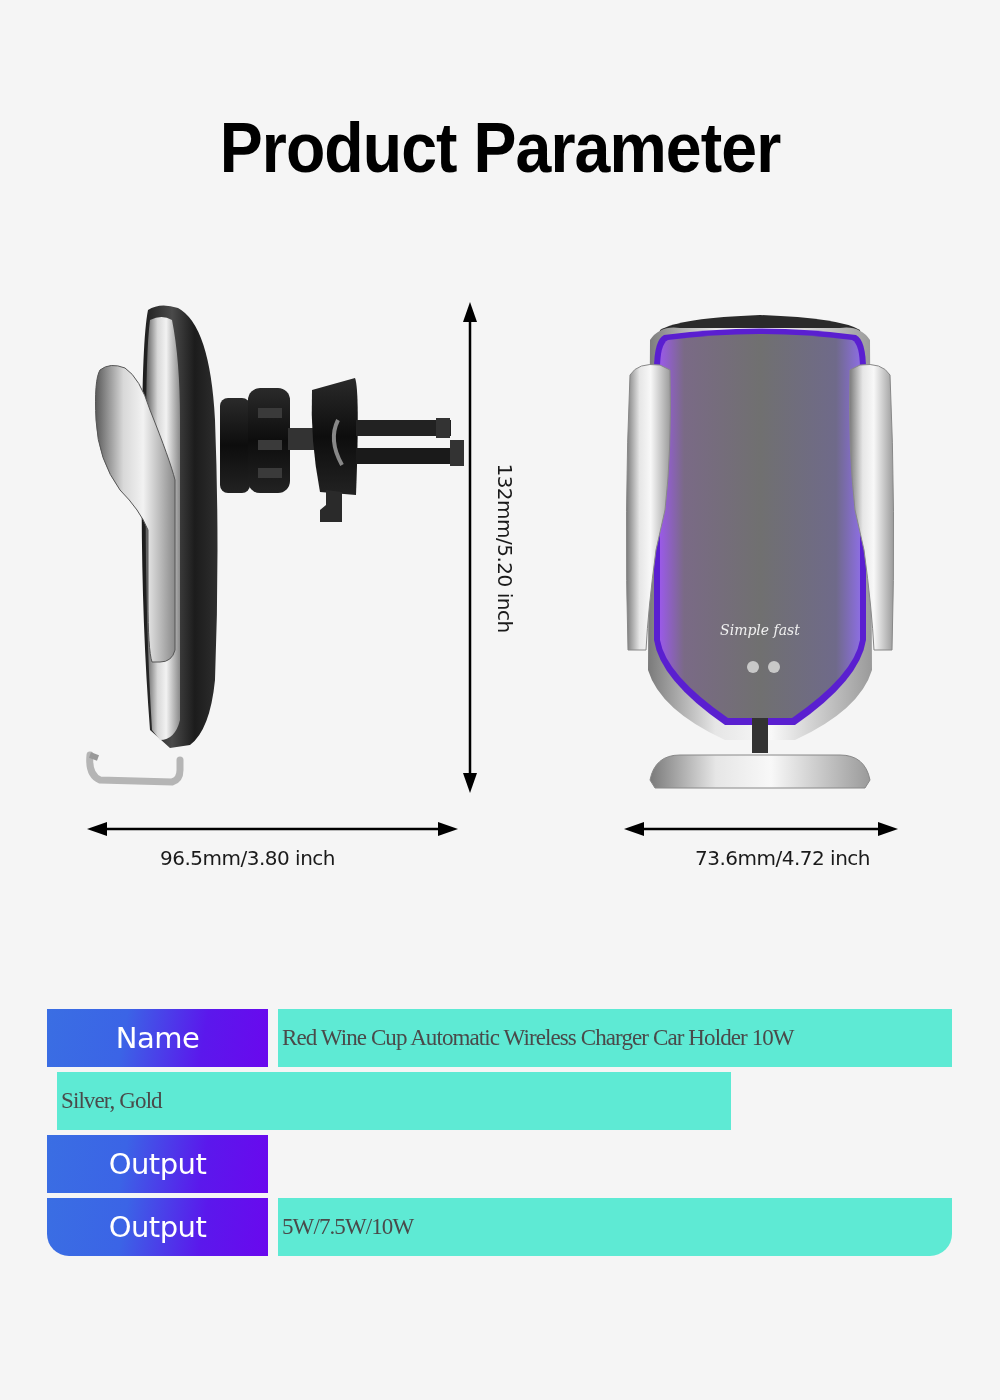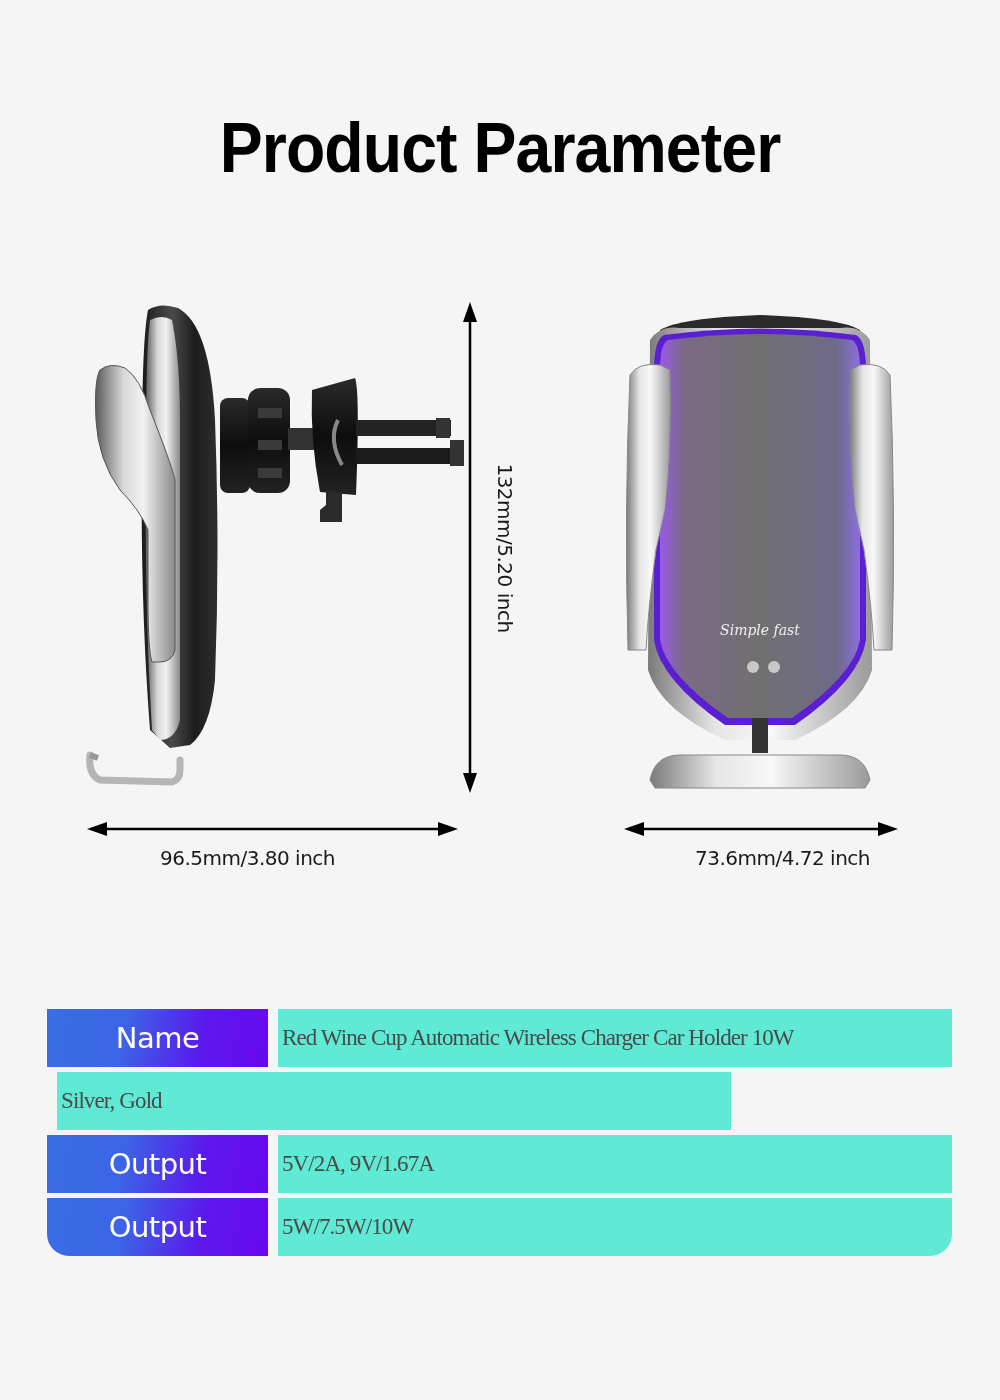--- a/index.html
+++ b/index.html
@@ -151,19 +151,18 @@
 <div class="spec-table">
   <div class="spec-row">
     <div class="spec-label">Name</div>
     <div class="spec-value">Red Wine Cup Automatic Wireless Charger Car Holder 10W</div>
   </div>
   <div class="spec-row">
     <div class="spec-value">Silver, Gold</div>
   </div>
   <div class="spec-row">
     <div class="spec-label">Output</div>
-    <div class="spec-value">5V/2A, 9V/1.67A</div>
   </div>
   <div class="spec-row">
     <div class="spec-label">Output</div>
     <div class="spec-value">5W/7.5W/10W</div>
   </div>
 </div>
 
 </body></html>

